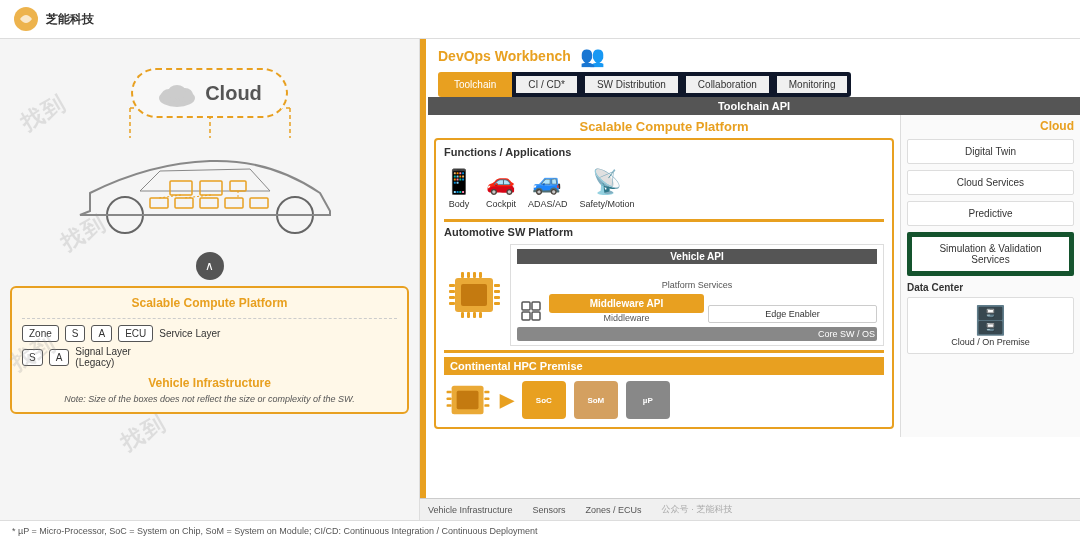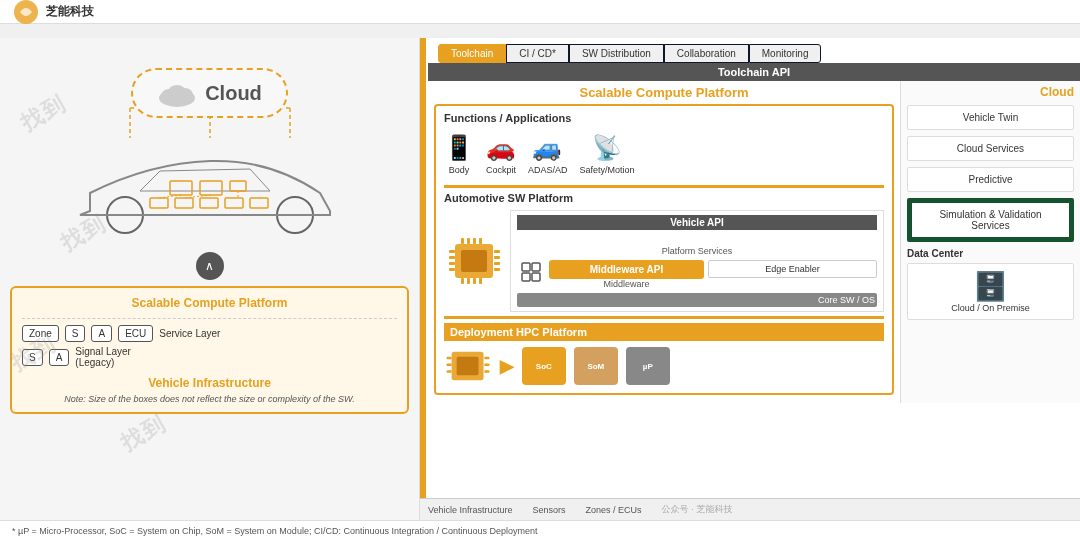--- a/index.html
+++ b/index.html
@@ -9,21 +9,21 @@
       overflow: hidden;
       font-family: Arial, sans-serif;
       background: #f0f0f0;
       position: relative;
     }
 
     
     .top-bar {
       position: absolute;
       top: 0; left: 0; right: 0;
-      height: 24px;
+      height: 39px;
       background: white;
       display: flex;
       align-items: center;
       padding: 0 12px;
       border-bottom: 1px solid #ddd;
       z-index: 10;
     }
     .logo-area {
       display: flex;
       align-items: center;
@@ -249,21 +249,21 @@
     }
     .devops-tabs {
       display: flex;
       gap: 0;
     }
     .devops-tab {
       padding: 3px 12px;
       font-size: 10px;
       color: #333;
       background: #f0f0f0;
-      border: 1px solid #0f172a;
+      border: 4px solid #0f172a;
       border-radius: 0;
       cursor: pointer;
     }
     .devops-tab.active {
       background: #e8a020;
       color: white;
       border-color: #e8a020;
     }
     .devops-tab:first-child { border-radius: 3px 0 0 3px; }
     .devops-tab:last-child { border-radius: 0 3px 3px 0; }
@@ -385,21 +385,21 @@
     .platform-services-label {
       font-size: 9px;
       color: #555;
       text-align: center;
       margin-bottom: 4px;
       margin-top: 16px;
     }
     .middleware-inner {
       display: flex;
       gap: 4px;
-      align-items: flex-start;
+      align-items: flex-end;
       margin-bottom: 4px;
     }
     .middleware-api-box {
       background: #e8a020;
       color: white;
       font-size: 10px;
       font-weight: bold;
       padding: 4px 8px;
       border-radius: 3px;
       text-align: center;
@@ -630,20 +630,25 @@
     </div>
   </div>
 
   <div class="right-panel">
 
     <div class="orange-vert-bar"></div>
 
     <div style="padding-left:8px;">
 
       <div class="devops-header">
+        <div class="devops-title-row">
+          <span class="devops-title">DevOps Workbench</span>
+
+          <span class="people-icon">👥</span>
+        </div>
         <div class="devops-tabs">
           <div class="devops-tab active">Toolchain</div>
           <div class="devops-tab">CI / CD*</div>
           <div class="devops-tab">SW Distribution</div>
           <div class="devops-tab">Collaboration</div>
           <div class="devops-tab">Monitoring</div>
         </div>
       </div>
 
       <div class="toolchain-bar">Toolchain API</div>
@@ -724,21 +729,21 @@
                     <div class="middleware-sub">Middleware</div>
                   </div>
                   <div class="edge-box">Edge Enabler</div>
                 </div>
                 <div class="core-sw-bar">Core SW / OS</div>
               </div>
             </div>
 
             <div class="h-divider"></div>
 
-            <div class="hpc-platform-bar">Deployment HPC Platform</div>
+            <div class="hpc-platform-bar">Continental HPC Premise</div>
 
             <div class="chips-row">
 
               <div class="chip-item">
                 <svg width="48" height="42" viewBox="0 0 55 50">
                   <rect x="8" y="8" width="38" height="34" rx="3" fill="#e8a020" opacity="0.9"></rect>
                   <rect x="14" y="14" width="26" height="22" rx="2" fill="#c47a10"></rect>
                   <rect x="2" y="14" width="6" height="3" rx="1" fill="#e8a020"></rect>
                   <rect x="2" y="22" width="6" height="3" rx="1" fill="#e8a020"></rect>
                   <rect x="2" y="30" width="6" height="3" rx="1" fill="#e8a020"></rect>
@@ -762,21 +767,21 @@
                 <div class="chip-visual chip-dark-bg">µP</div>
               </div>
             </div>
           </div>
         </div>
 
         <div class="cloud-column">
           <div class="cloud-col-title">Cloud</div>
 
           <div class="cloud-service-box">
-            <div class="cloud-service-label">Vehicle Twin</div>
+            <div class="cloud-service-label">Digital Twin</div>
           </div>
 
           <div class="cloud-service-box">
             <div class="cloud-service-label">Cloud Services</div>
           </div>
 
           <div class="cloud-service-box">
             <div class="cloud-service-label">Predictive</div>
           </div>
 

